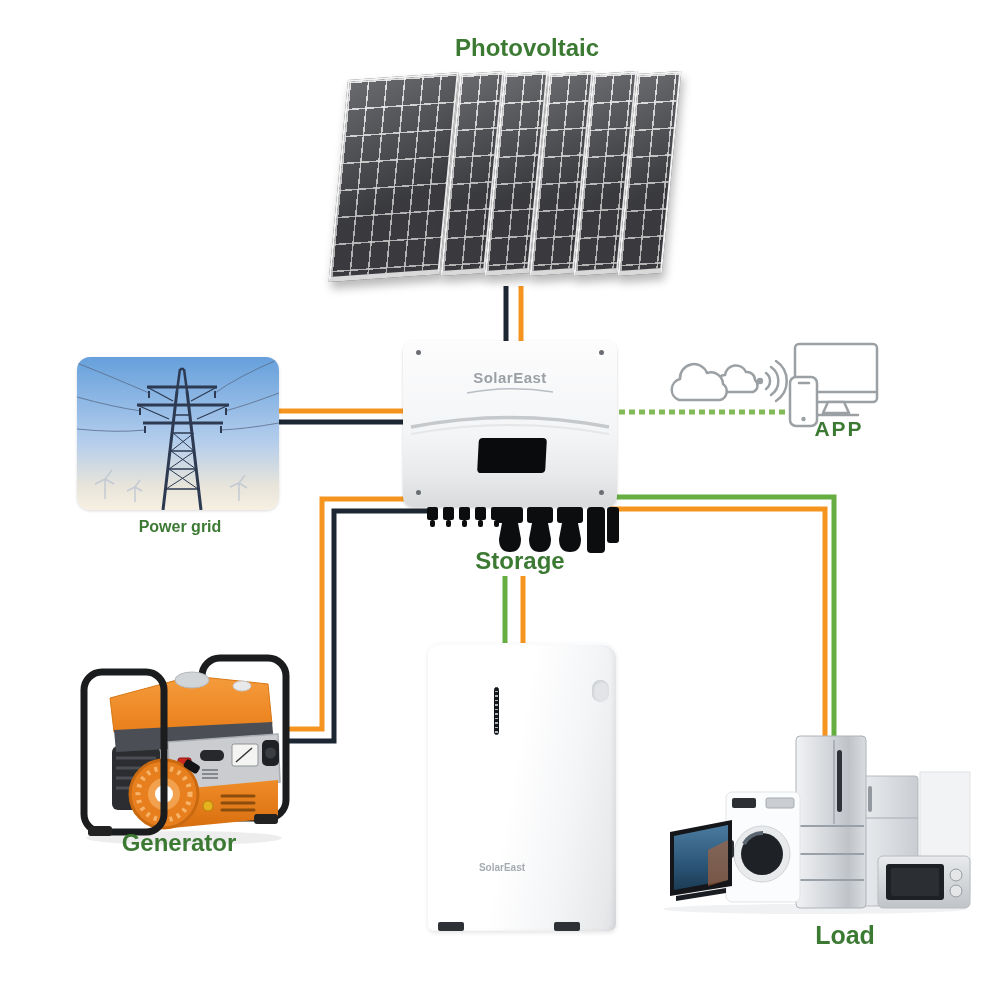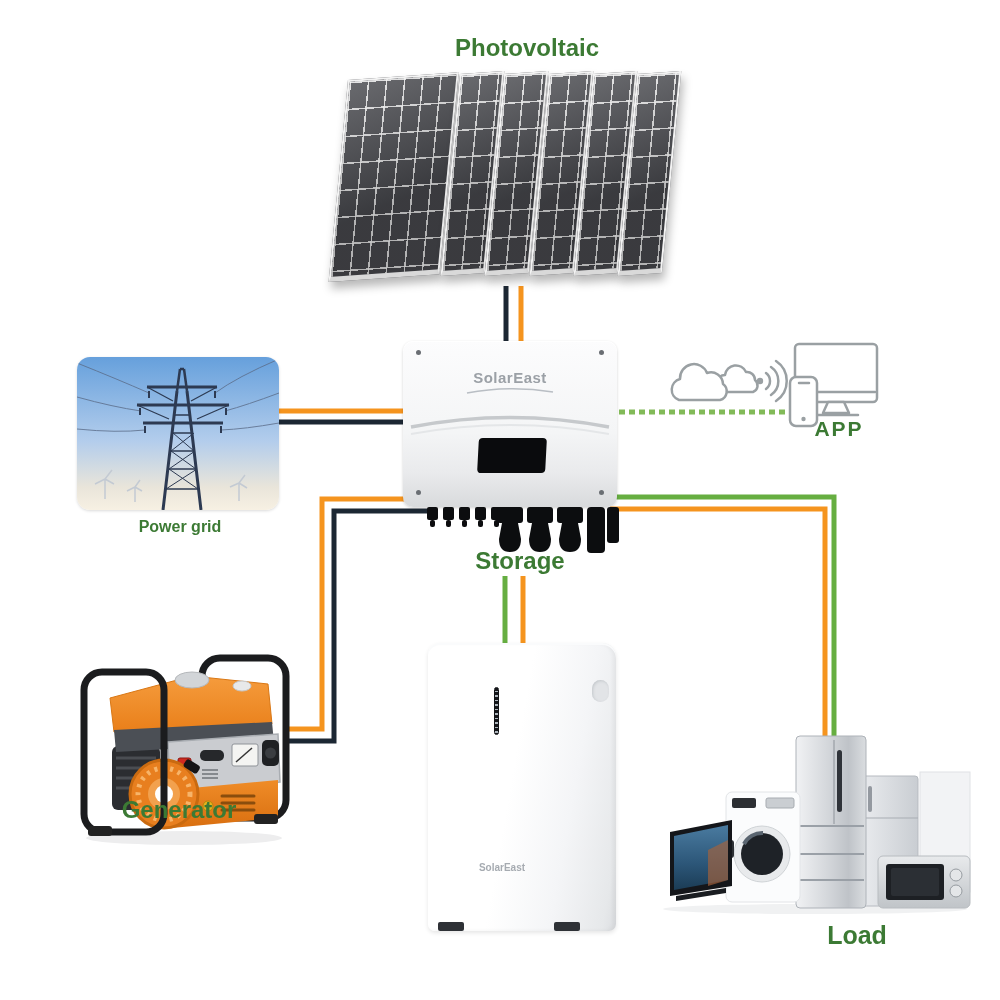--- a/index.html
+++ b/index.html
@@ -17,23 +17,23 @@
   .w-orange{stroke:var(--line-orange);} .w-navy{stroke:var(--line-navy);}
   .w-green{stroke:var(--line-green);}
   .w-gdash{stroke:var(--line-green-dash);stroke-width:4.5;stroke-dasharray:6 4;}
 
   
   .label{position:absolute;z-index:5;color:var(--label-green);font-weight:700;
          transform:translateX(-50%);white-space:nowrap;}
   .lbl-pv{left:527px;top:34px;font-size:24px;}
   .lbl-grid{left:180px;top:518px;font-size:16px;}
   .lbl-inv{left:520px;top:547px;font-size:24px;}
-  .lbl-gen{left:179px;top:796px;font-size:24px;}
+  .lbl-gen{left:179px;top:829px;font-size:24px;}
   .lbl-es{left:521px;top:936px;font-size:27px;}
-  .lbl-load{left:845px;top:921px;font-size:25px;margin-left:12px;}
+  .lbl-load{left:845px;top:921px;font-size:25px;}
   .lbl-app{left:839px;top:417px;font-size:21px;letter-spacing:2px;text-align:center;}
 
   
   .panel{position:absolute;z-index:2;top:74px;height:202px;
     border:2px solid #f3f3f3;border-bottom:5px solid #d9d9d9;
     background-color:#48494e;
     background-image:
       linear-gradient(160deg, rgba(255,255,255,.18), rgba(0,0,0,.20) 62%),
       repeating-linear-gradient(to right, rgba(250,250,250,.85) 0 1.5px, transparent 1.5px 18px),
       repeating-linear-gradient(to bottom, rgba(250,250,250,.85) 0 1.5px, transparent 1.5px 27px);

